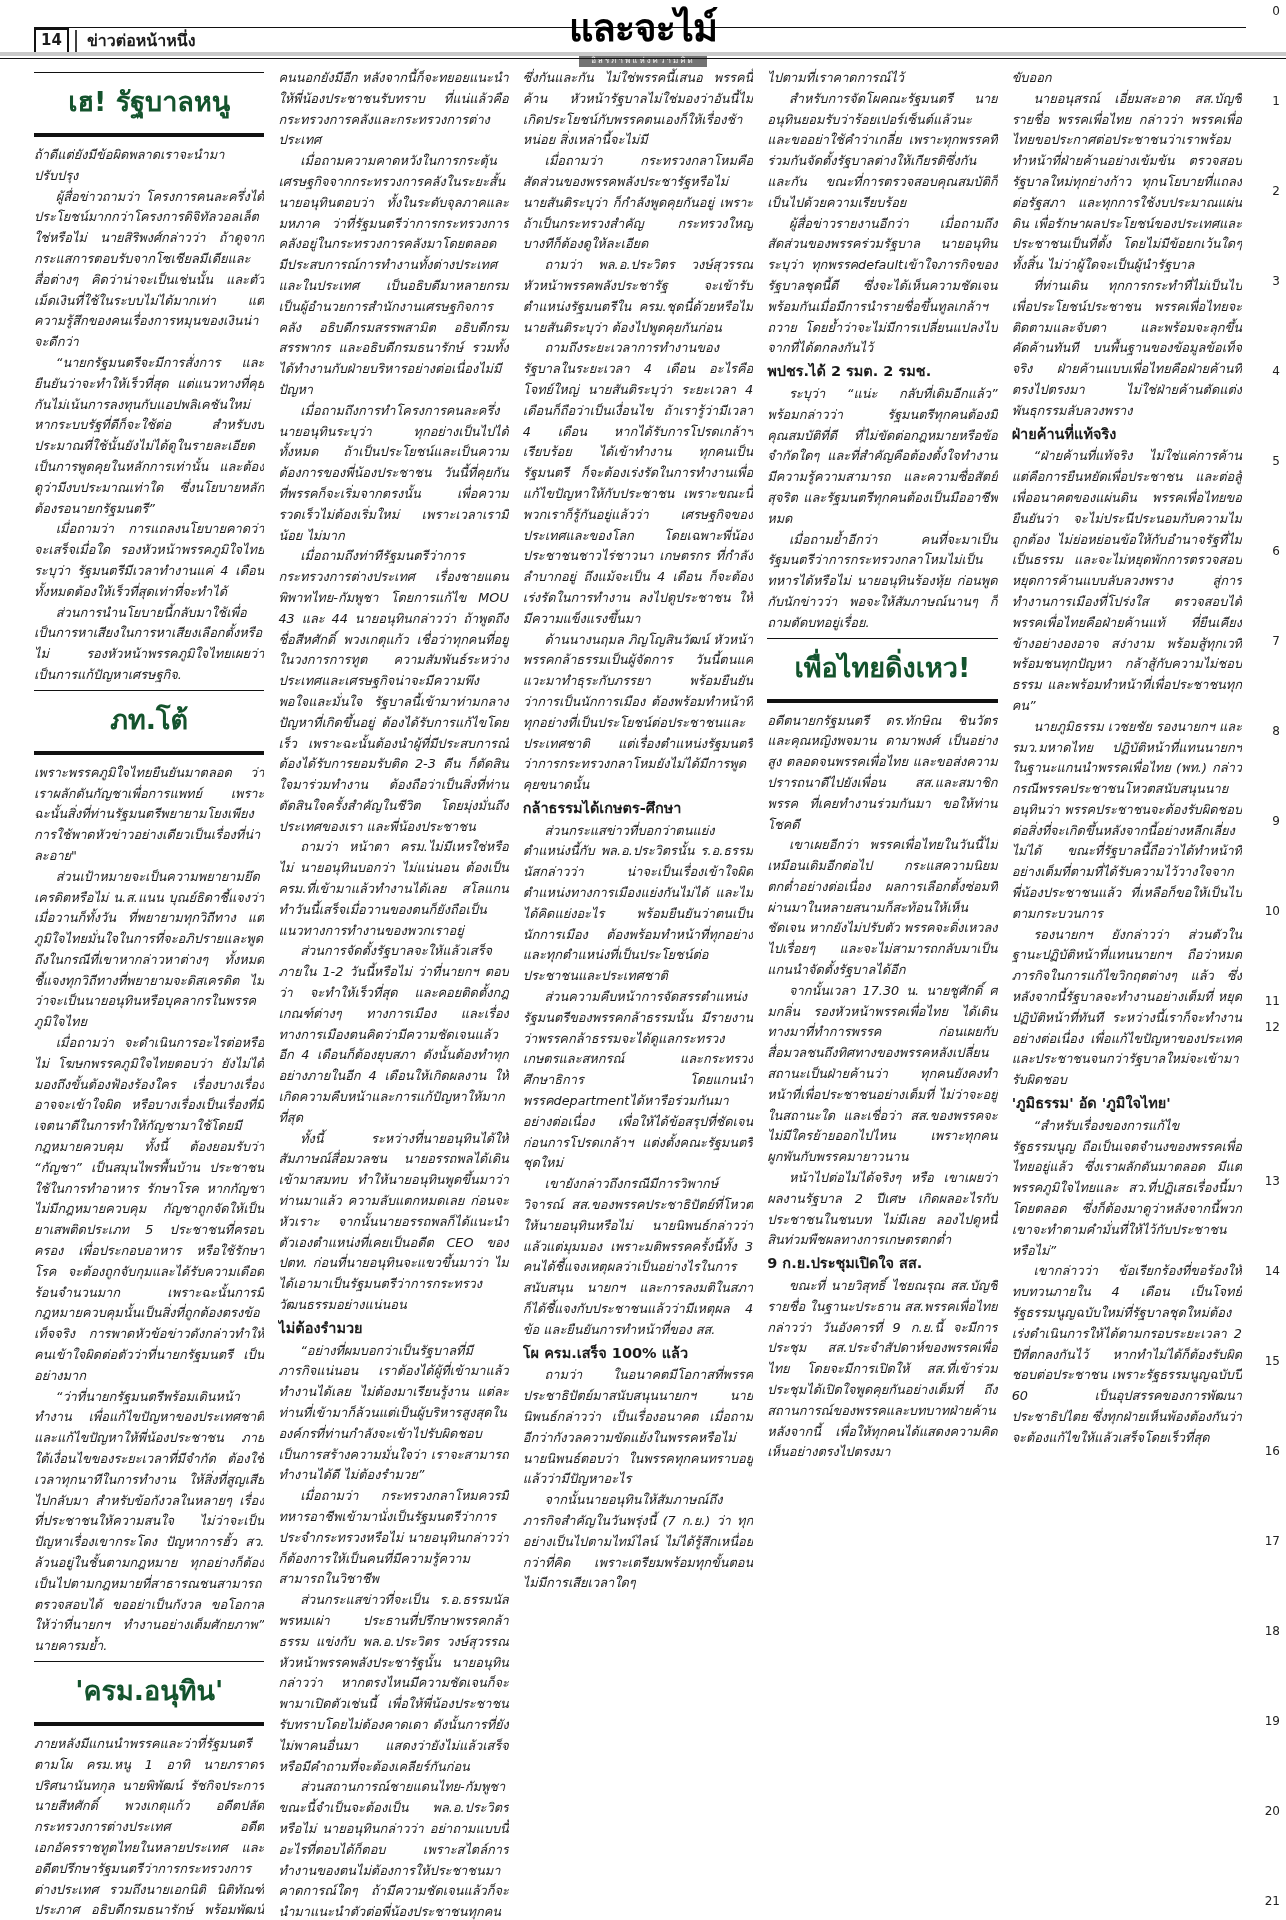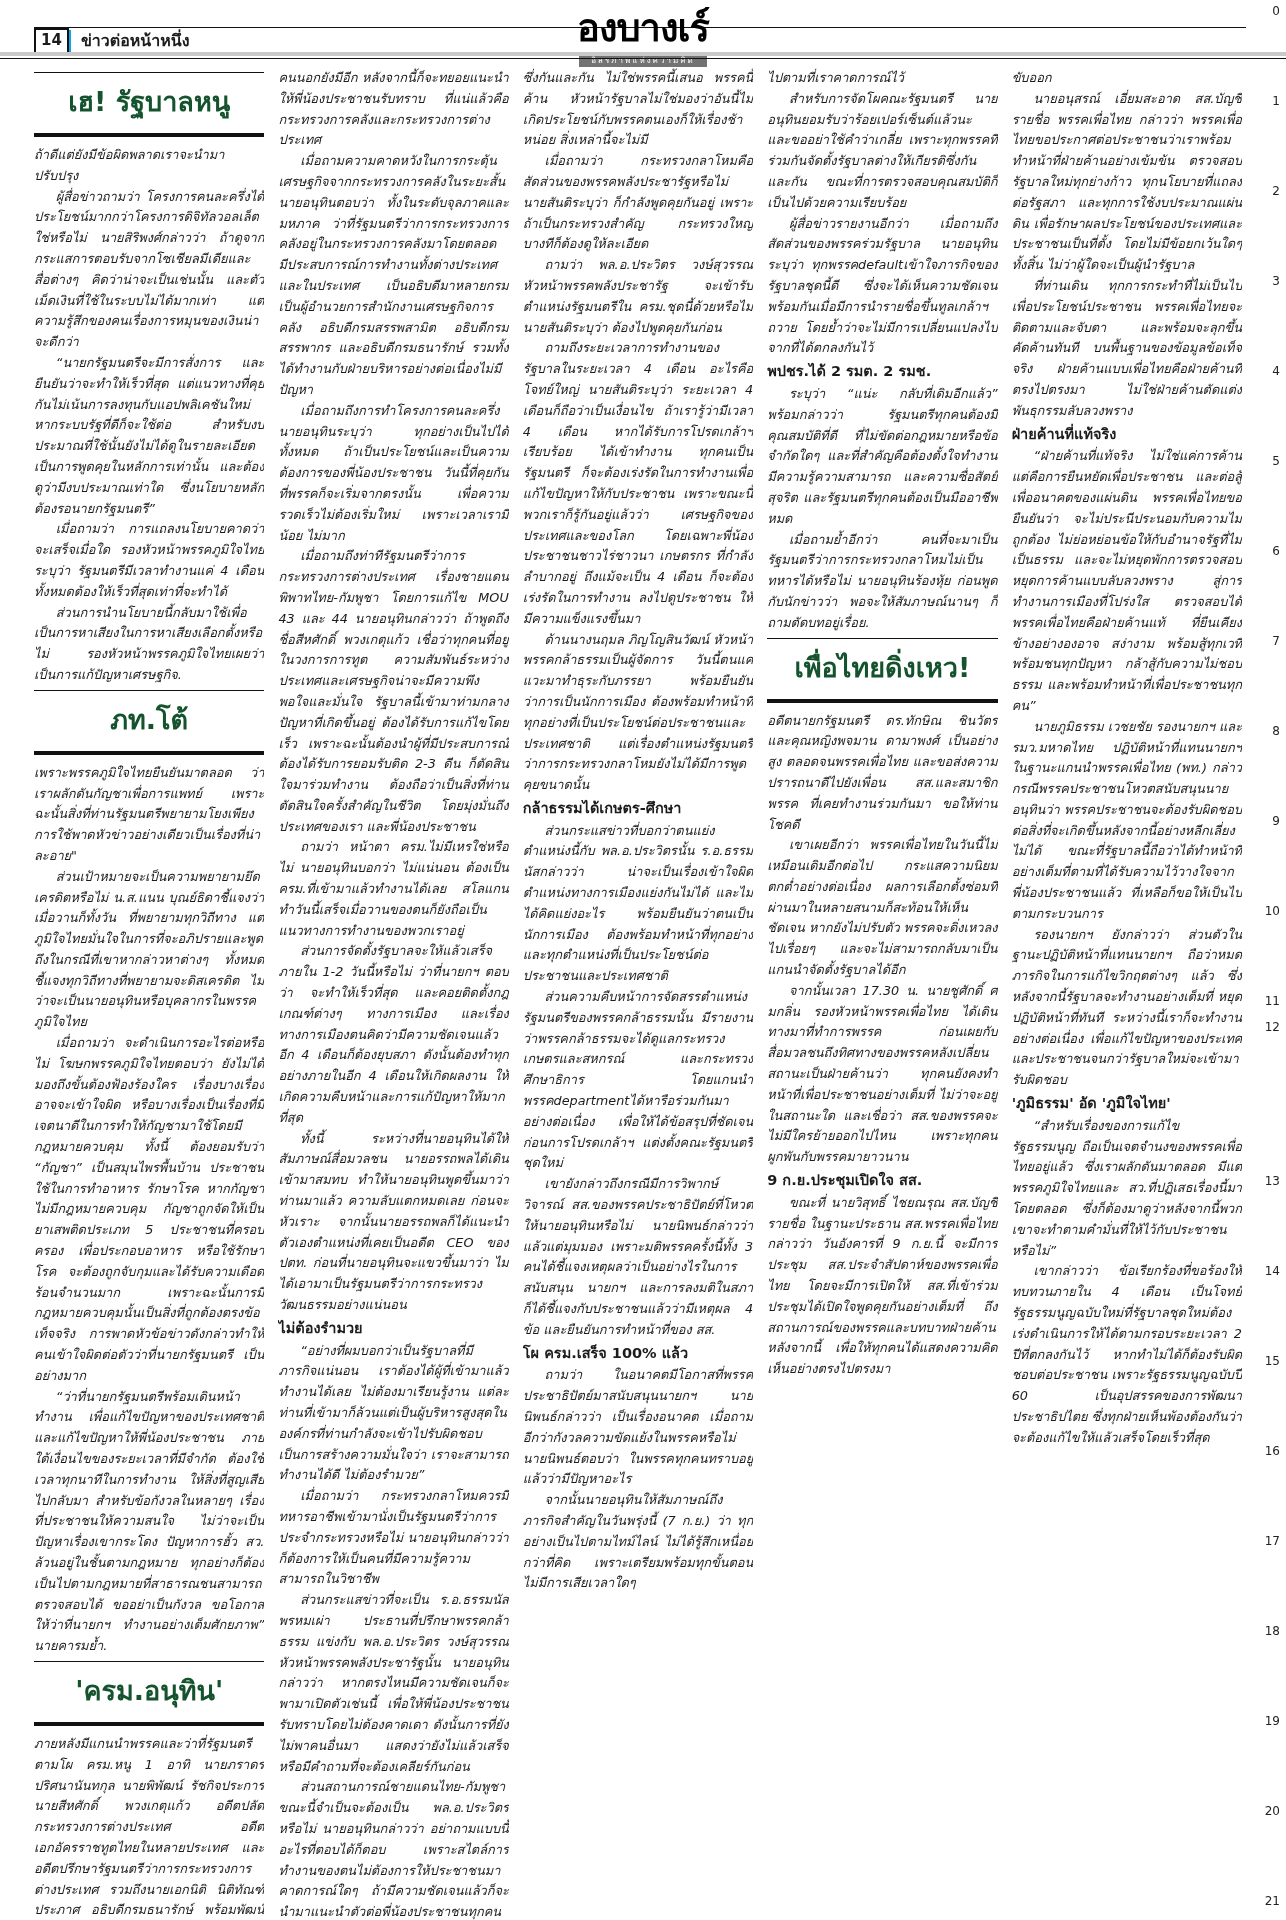--- a/index.html
+++ b/index.html
@@ -2,21 +2,21 @@
 <html><head>
 <meta charset="utf-8">
 <style>
   html,body{margin:0;padding:0;background:#e8e8e8;}
   .page{position:relative;width:1286px;height:1920px;background:#ffffff;overflow:hidden;
         font-family:"DejaVu Sans","Liberation Sans",sans-serif;color:#1c1c1c;}
   
   .top-rule{position:absolute;left:34px;right:40px;top:27px;height:1px;background:#111;}
   .header-row{position:absolute;left:34px;top:29px;height:24px;display:flex;align-items:center;}
   .pageno-box{border:2px solid #111;font-weight:bold;font-size:15px;padding:0 5px;line-height:20px;height:22px;}
-  .section-label{font-weight:bold;font-size:16px;padding:0 10px;border-left:2px solid #0ea5e9;line-height:22px;text-align:right;}
+  .section-label{font-weight:bold;font-size:16px;padding:0 10px;border-left:2px solid #404040;margin-left:6px;line-height:22px;text-align:right;}
   .masthead{position:absolute;left:0;right:0;top:8px;text-align:center;}
   .masthead-name{font-size:38px;font-weight:900;letter-spacing:-1px;line-height:40px;color:#000;}
   .masthead-band{display:inline-block;background:#737373;color:#fff;font-size:8px;letter-spacing:2px;
                  padding:1px 12px;margin-top:-4px;line-height:10px;}
   .gray-rule{position:absolute;left:0;right:0;top:52px;height:4px;background:#c9c9c9;}
   .black-rule{position:absolute;left:0;right:0;top:58px;height:1px;background:#111;}
   
   .ruler{position:absolute;right:6px;top:0;width:24px;height:100%;}
   .ruler span{position:absolute;right:0;font-size:12px;color:#222;}
   
@@ -29,21 +29,21 @@
            margin:4px 0 8px;padding:14px 0 16px;text-align:center;
            font-weight:900;font-size:27px;line-height:30px;text-indent:0;color:#14532d;}
 </style>
 </head>
 <body>
 
 <div class="page">
 
   <div class="top-rule"></div>
   <div class="masthead">
-    <div class="masthead-name">องบางเร์</div>
+    <div class="masthead-name">และจะไม์</div>
     <div class="masthead-band">อิสรภาพแห่งความคิด</div>
   </div>
   <div class="header-row">
     <span class="pageno-box">14</span>
     <span class="section-label">ข่าวต่อหน้าหนึ่ง</span>
   </div>
   <div class="gray-rule"></div>
   <div class="black-rule"></div>
 
   <div class="ruler" id="ruler">
@@ -119,20 +119,21 @@
         <div class="para noindent">ไปตามที่เราคาดการณ์ไว้</div>
         <div class="para">สำหรับการจัดโผคณะรัฐมนตรี นายอนุทินยอมรับว่าร้อยเปอร์เซ็นต์แล้วนะ และขออย่าใช้คำว่าเกลี่ย เพราะทุกพรรคที่ร่วมกันจัดตั้งรัฐบาลต่างให้เกียรติซึ่งกันและกัน ขณะที่การตรวจสอบคุณสมบัติก็เป็นไปด้วยความเรียบร้อย</div>
         <div class="para">ผู้สื่อข่าวรายงานอีกว่า เมื่อถามถึงสัดส่วนของพรรคร่วมรัฐบาล นายอนุทินระบุว่า ทุกพรรคdefaultเข้าใจภารกิจของรัฐบาลชุดนี้ดี ซึ่งจะได้เห็นความชัดเจนพร้อมกันเมื่อมีการนำรายชื่อขึ้นทูลเกล้าฯ ถวาย โดยย้ำว่าจะไม่มีการเปลี่ยนแปลงไปจากที่ได้ตกลงกันไว้</div>
         <div class="subhead">พปชร.ได้ 2 รมต. 2 รมช.</div>
         <div class="para">ระบุว่า “แน่ะ กลับที่เดิมอีกแล้ว” พร้อมกล่าวว่า รัฐมนตรีทุกคนต้องมีคุณสมบัติที่ดี ที่ไม่ขัดต่อกฎหมายหรือข้อจำกัดใดๆ และที่สำคัญคือต้องตั้งใจทำงาน มีความรู้ความสามารถ และความซื่อสัตย์สุจริต และรัฐมนตรีทุกคนต้องเป็นมืออาชีพหมด</div>
         <div class="para">เมื่อถามย้ำอีกว่า คนที่จะมาเป็นรัฐมนตรีว่าการกระทรวงกลาโหมไม่เป็นทหารได้หรือไม่ นายอนุทินร้องหุ้ย ก่อนพูดกับนักข่าวว่า พอจะให้สัมภาษณ์นานๆ ก็ถามตัดบทอยู่เรื่อย.</div>
         <div class="headbox">เพื่อไทยดิ่งเหว!</div>
         <div class="para noindent">อดีตนายกรัฐมนตรี ดร.ทักษิณ ชินวัตร และคุณหญิงพจมาน ดามาพงศ์ เป็นอย่างสูง ตลอดจนพรรคเพื่อไทย และขอส่งความปรารถนาดีไปยังเพื่อน สส.และสมาชิกพรรค ที่เคยทำงานร่วมกันมา ขอให้ท่านโชคดี</div>
         <div class="para">เขาเผยอีกว่า พรรคเพื่อไทยในวันนี้ไม่เหมือนเดิมอีกต่อไป กระแสความนิยมตกต่ำอย่างต่อเนื่อง ผลการเลือกตั้งซ่อมที่ผ่านมาในหลายสนามก็สะท้อนให้เห็นชัดเจน หากยังไม่ปรับตัว พรรคจะดิ่งเหวลงไปเรื่อยๆ และจะไม่สามารถกลับมาเป็นแกนนำจัดตั้งรัฐบาลได้อีก</div>
         <div class="para">จากนั้นเวลา 17.30 น. นายชูศักดิ์ ศมกลิ่น รองหัวหน้าพรรคเพื่อไทย ได้เดินทางมาที่ทำการพรรค ก่อนเผยกับสื่อมวลชนถึงทิศทางของพรรคหลังเปลี่ยนสถานะเป็นฝ่ายค้านว่า ทุกคนยังคงทำหน้าที่เพื่อประชาชนอย่างเต็มที่ ไม่ว่าจะอยู่ในสถานะใด และเชื่อว่า สส.ของพรรคจะไม่มีใครย้ายออกไปไหน เพราะทุกคนผูกพันกับพรรคมายาวนาน</div>
+        <div class="para">หน้าไปต่อไม่ได้จริงๆ หรือ เขาเผยว่า ผลงานรัฐบาล 2 ปีเศษ เกิดผลอะไรกับประชาชนในชนบท ไม่มีเลย ลองไปดูหนี้สินท่วมพืชผลทางการเกษตรตกต่ำ</div>
         <div class="subhead">9 ก.ย.ประชุมเปิดใจ สส.</div>
         <div class="para">ขณะที่ นายวิสุทธิ์ ไชยณรุณ สส.บัญชีรายชื่อ ในฐานะประธาน สส.พรรคเพื่อไทย กล่าวว่า วันอังคารที่ 9 ก.ย.นี้ จะมีการประชุม สส.ประจำสัปดาห์ของพรรคเพื่อไทย โดยจะมีการเปิดให้ สส.ที่เข้าร่วมประชุมได้เปิดใจพูดคุยกันอย่างเต็มที่ ถึงสถานการณ์ของพรรคและบทบาทฝ่ายค้านหลังจากนี้ เพื่อให้ทุกคนได้แสดงความคิดเห็นอย่างตรงไปตรงมา</div>
       </div>
       <div class="col">
         <div class="para noindent">ขับออก</div>
         <div class="para">นายอนุสรณ์ เอี่ยมสะอาด สส.บัญชีรายชื่อ พรรคเพื่อไทย กล่าวว่า พรรคเพื่อไทยขอประกาศต่อประชาชนว่าเราพร้อมทำหน้าที่ฝ่ายค้านอย่างเข้มข้น ตรวจสอบรัฐบาลใหม่ทุกย่างก้าว ทุกนโยบายที่แถลงต่อรัฐสภา และทุกการใช้งบประมาณแผ่นดิน เพื่อรักษาผลประโยชน์ของประเทศและประชาชนเป็นที่ตั้ง โดยไม่มีข้อยกเว้นใดๆ ทั้งสิ้น ไม่ว่าผู้ใดจะเป็นผู้นำรัฐบาล</div>
         <div class="para">ที่ท่านเดิน ทุกการกระทำที่ไม่เป็นไปเพื่อประโยชน์ประชาชน พรรคเพื่อไทยจะติดตามและจับตา และพร้อมจะลุกขึ้นคัดค้านทันที บนพื้นฐานของข้อมูลข้อเท็จจริง ฝ่ายค้านแบบเพื่อไทยคือฝ่ายค้านที่ตรงไปตรงมา ไม่ใช่ฝ่ายค้านตัดแต่งพันธุกรรมลับลวงพราง</div>
         <div class="subhead">ฝ่ายค้านที่แท้จริง</div>
         <div class="para">“ฝ่ายค้านที่แท้จริง ไม่ใช่แค่การค้าน แต่คือการยืนหยัดเพื่อประชาชน และต่อสู้เพื่ออนาคตของแผ่นดิน พรรคเพื่อไทยขอยืนยันว่า จะไม่ประนีประนอมกับความไม่ถูกต้อง ไม่ย่อหย่อนข้อให้กับอำนาจรัฐที่ไม่เป็นธรรม และจะไม่หยุดพักการตรวจสอบ หยุดการค้านแบบลับลวงพราง สู่การทำงานการเมืองที่โปร่งใส ตรวจสอบได้ พรรคเพื่อไทยคือฝ่ายค้านแท้ ที่ยืนเคียงข้างอย่างองอาจ สง่างาม พร้อมสู้ทุกเวที พร้อมชนทุกปัญหา กล้าสู้กับความไม่ชอบธรรม และพร้อมทำหน้าที่เพื่อประชาชนทุกคน”</div>
         <div class="para">นายภูมิธรรม เวชยชัย รองนายกฯ และ รมว.มหาดไทย ปฏิบัติหน้าที่แทนนายกฯ ในฐานะแกนนำพรรคเพื่อไทย (พท.) กล่าวกรณีพรรคประชาชนโหวตสนับสนุนนายอนุทินว่า พรรคประชาชนจะต้องรับผิดชอบต่อสิ่งที่จะเกิดขึ้นหลังจากนี้อย่างหลีกเลี่ยงไม่ได้ ขณะที่รัฐบาลนี้ถือว่าได้ทำหน้าที่อย่างเต็มที่ตามที่ได้รับความไว้วางใจจากพี่น้องประชาชนแล้ว ที่เหลือก็ขอให้เป็นไปตามกระบวนการ</div>

